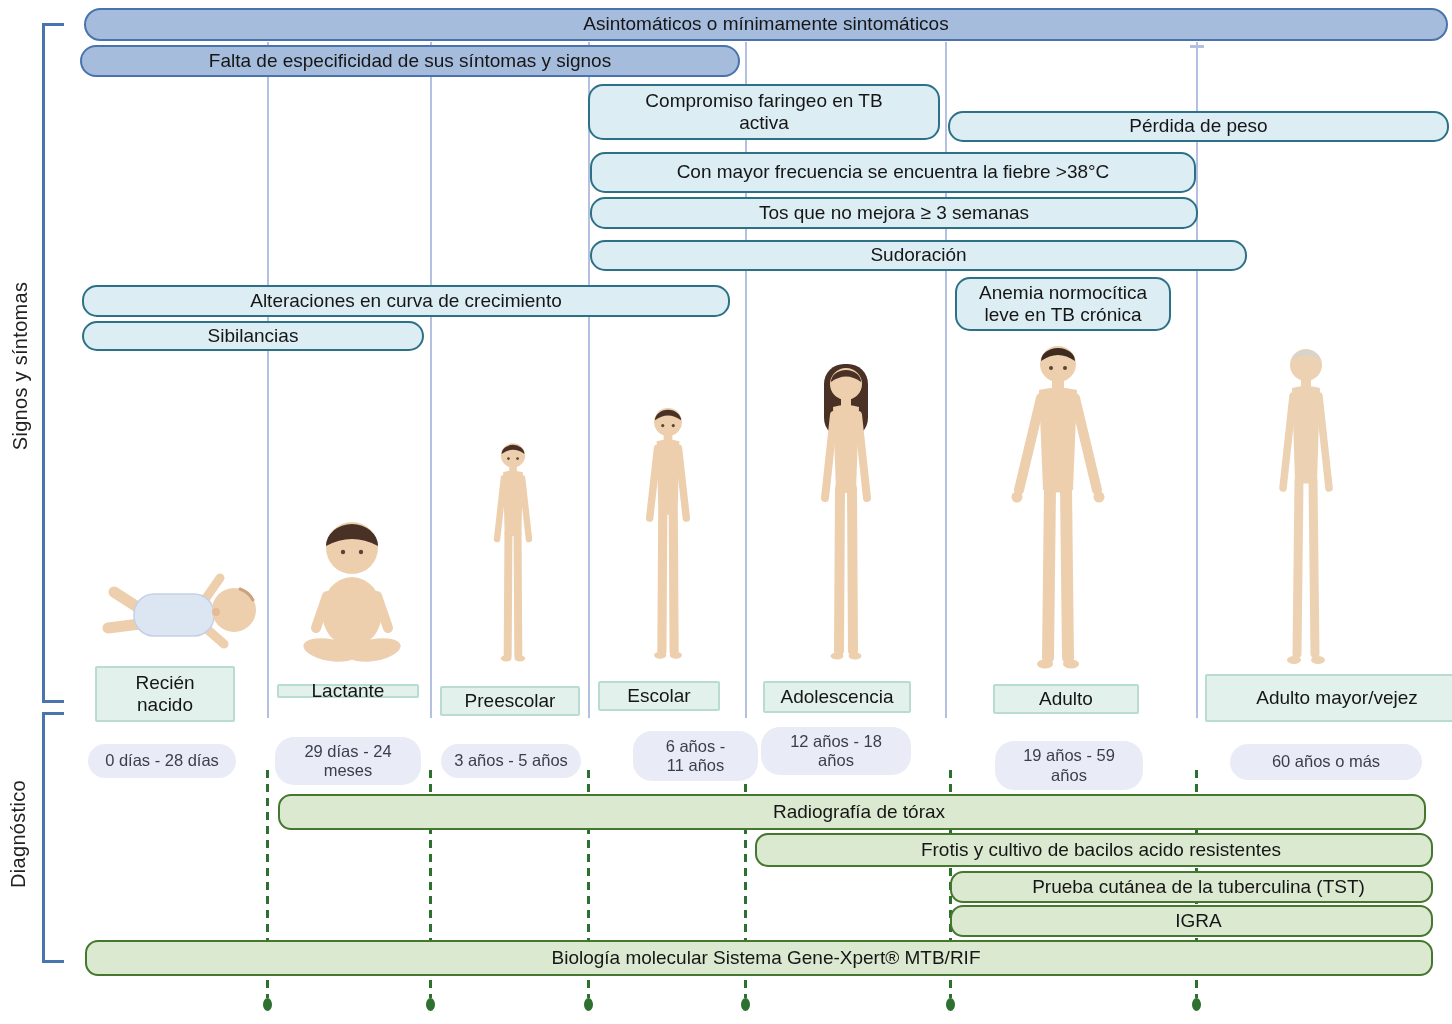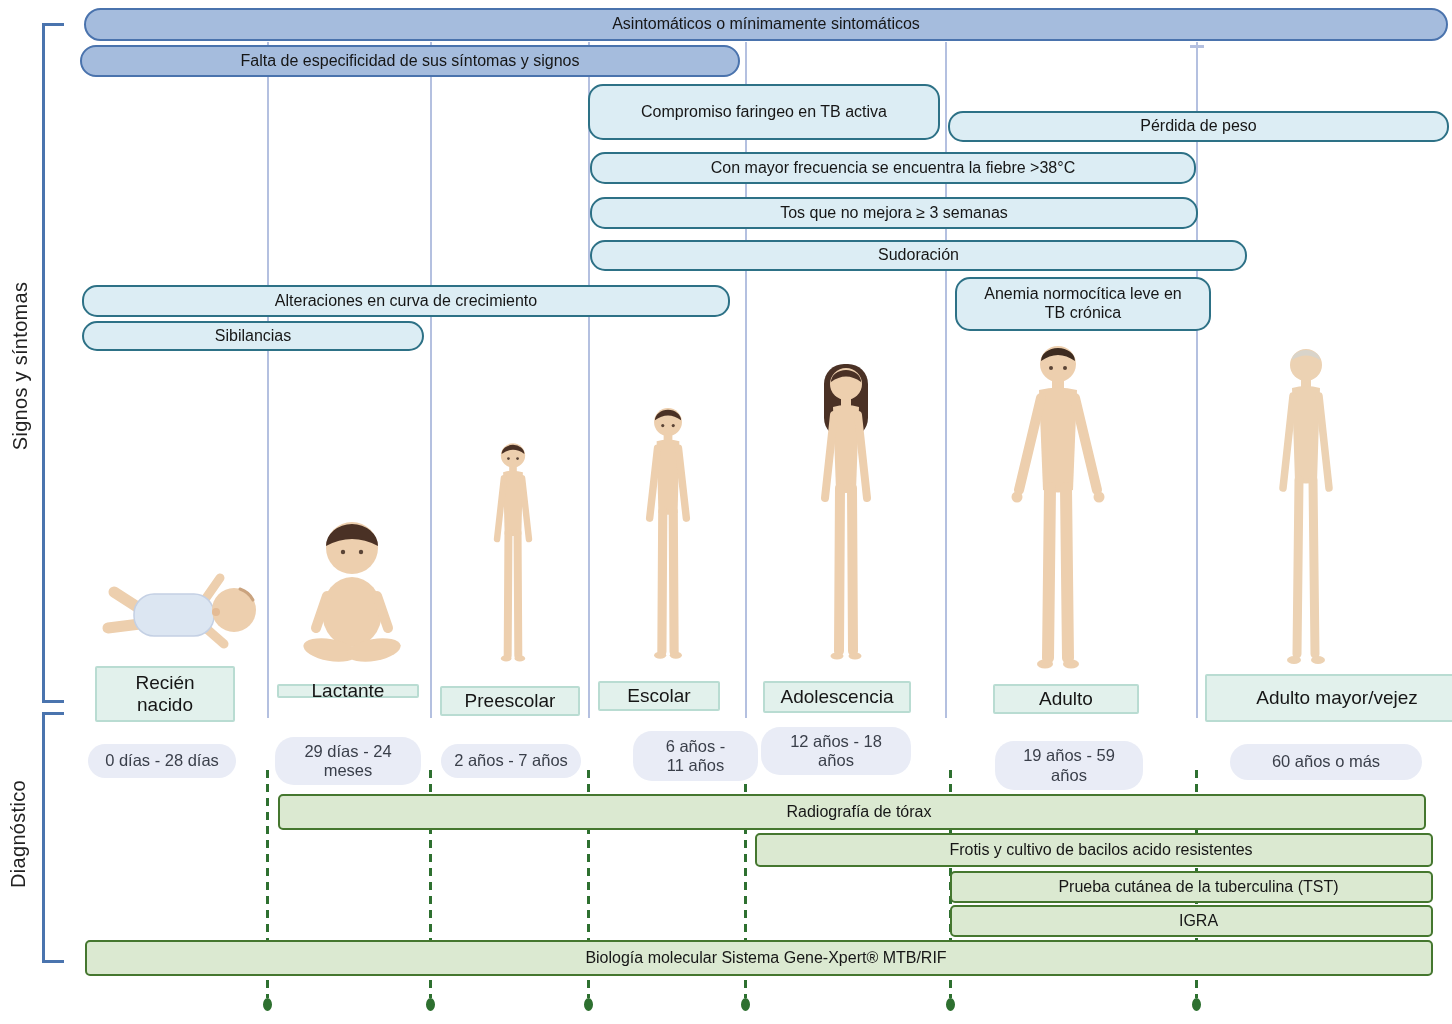--- a/index.html
+++ b/index.html
@@ -11,26 +11,26 @@
     --accent-line:#b4c0e0; --dash-green:#2e7030; --bracket-blue:#4a74ae;
   }
   html,body{margin:0;padding:0;}
   body{
     width:1452px;height:1024px;position:relative;overflow:hidden;
     background:#ffffff;color:#161616;
     font-family:"Liberation Sans", sans-serif;
   }
   .box{
     position:absolute;display:flex;align-items:center;justify-content:center;
-    text-align:center;box-sizing:border-box;font-size:16px;line-height:1.18;
+    text-align:center;box-sizing:border-box;font-size:19px;line-height:1.18;
     padding:0 10px;z-index:3;
   }
   .banner{background:var(--banner-fill);border:2.5px solid var(--banner-border);border-radius:17px;}
   .sym{background:var(--symptom-fill);border:2.5px solid var(--symptom-border);border-radius:15px;}
-  .diag{background:var(--diagnostic-fill);border:2.5px solid var(--diagnostic-border);border-radius:5px;padding-left:24px;}
+  .diag{background:var(--diagnostic-fill);border:2.5px solid var(--diagnostic-border);border-radius:13px;padding-left:24px;}
   .stage{background:var(--stage-fill);border:2px solid var(--stage-border);border-radius:2px;font-size:19px;}
   .range{background:var(--range-fill);border-radius:19px;font-size:16.5px;color:#3a3f4a;}
   .colline{position:absolute;width:2px;top:42px;height:676px;background:var(--accent-line);z-index:1;}
   .linecap{position:absolute;height:3px;width:14px;background:var(--accent-line);z-index:1;}
   .dashline{
     position:absolute;width:3px;top:770px;height:228px;z-index:1;
     background:repeating-linear-gradient(to bottom, var(--dash-green) 0 8px, transparent 8px 14px);
   }
   .enddot{position:absolute;width:9px;height:13px;border-radius:50%;background:var(--dash-green);top:998px;z-index:2;}
   .bracket-v{position:absolute;width:2.5px;background:var(--bracket-blue);z-index:1;}
@@ -73,26 +73,26 @@
 <div class="bracket-v" style="left:42px;top:712px;height:250px"></div>
 <div class="bracket-t" style="left:42px;top:712px"></div>
 <div class="bracket-t" style="left:42px;top:960px"></div>
 <div class="side-label" style="left:18px;top:834px">Diagnóstico</div>
 
 <div class="box banner" style="left:84px;top:8px;width:1364px;height:33px">Asintomáticos o mínimamente sintomáticos</div>
 <div class="box banner" style="left:80px;top:45px;width:660px;height:32px">Falta de especificidad de sus síntomas y signos</div>
 
 <div class="box sym" style="left:588px;top:84px;width:352px;height:56px;padding:0 50px">Compromiso faringeo en TB activa</div>
 <div class="box sym" style="left:948px;top:111px;width:501px;height:31px">Pérdida de peso</div>
-<div class="box sym" style="left:590px;top:152px;width:606px;height:32px">Con mayor frecuencia se encuentra la fiebre &gt;38°C</div>
+<div class="box sym" style="left:590px;top:152px;width:606px;height:41px">Con mayor frecuencia se encuentra la fiebre &gt;38°C</div>
 <div class="box sym" style="left:590px;top:197px;width:608px;height:32px">Tos que no mejora ≥ 3 semanas</div>
 <div class="box sym" style="left:590px;top:240px;width:657px;height:31px">Sudoración</div>
 <div class="box sym" style="left:82px;top:285px;width:648px;height:32px">Alteraciones en curva de crecimiento</div>
 <div class="box sym" style="left:82px;top:321px;width:342px;height:30px">Sibilancias</div>
-<div class="box sym" style="left:955px;top:277px;width:256px;height:54px;padding:4px 18px">Anemia normocítica leve en TB crónica</div>
+<div class="box sym" style="left:955px;top:277px;width:216px;height:54px;padding:4px 18px">Anemia normocítica leve en TB crónica</div>
 
 <svg class="fig" style="left:90px;top:566px" width="172" height="92" viewBox="0 0 172 92">
   <g fill="none" stroke="#edcfae" stroke-linecap="round">
     <line x1="52" y1="44" x2="24" y2="26" stroke-width="11"></line>
     <line x1="50" y1="58" x2="18" y2="62" stroke-width="11"></line>
     <line x1="116" y1="32" x2="130" y2="12" stroke-width="9"></line>
     <line x1="118" y1="64" x2="134" y2="78" stroke-width="9"></line>
   </g>
   <rect x="44" y="28" width="80" height="42" rx="20" fill="#dce6f2" stroke="#c4d0e4" stroke-width="1.5"></rect>
   <circle cx="144" cy="44" r="22" fill="#edcfae"></circle>
@@ -201,21 +201,21 @@
 <div class="box stage" style="left:95px;top:666px;width:140px;height:56px;padding:0 20px">Recién nacido</div>
 <div class="box stage" style="left:277px;top:684px;width:142px;height:14px">Lactante</div>
 <div class="box stage" style="left:440px;top:686px;width:140px;height:30px">Preescolar</div>
 <div class="box stage" style="left:598px;top:681px;width:122px;height:30px">Escolar</div>
 <div class="box stage" style="left:763px;top:681px;width:148px;height:32px">Adolescencia</div>
 <div class="box stage" style="left:993px;top:684px;width:146px;height:30px">Adulto</div>
 <div class="box stage" style="left:1205px;top:674px;width:264px;height:48px">Adulto mayor/vejez</div>
 
 <div class="box range" style="left:88px;top:744px;width:148px;height:34px">0 días - 28 días</div>
 <div class="box range" style="left:275px;top:737px;width:146px;height:48px;padding:0 26px">29 días - 24 meses</div>
-<div class="box range" style="left:441px;top:744px;width:140px;height:34px">2 años - 7 años</div>
+<div class="box range" style="left:441px;top:744px;width:140px;height:34px">3 años - 5 años</div>
 <div class="box range" style="left:633px;top:731px;width:125px;height:50px;padding:0 22px">6 años - 11 años</div>
 <div class="box range" style="left:761px;top:727px;width:150px;height:48px;padding:0 28px">12 años - 18 años</div>
 <div class="box range" style="left:995px;top:741px;width:148px;height:49px;padding:0 28px">19 años - 59 años</div>
 <div class="box range" style="left:1230px;top:744px;width:192px;height:36px">60 años o más</div>
 
 <div class="box diag" style="left:278px;top:794px;width:1148px;height:36px">Radiografía de tórax</div>
 <div class="box diag" style="left:755px;top:833px;width:678px;height:34px">Frotis y cultivo de bacilos acido resistentes</div>
 <div class="box diag" style="left:950px;top:871px;width:483px;height:32px">Prueba cutánea de la tuberculina (TST)</div>
 <div class="box diag" style="left:950px;top:905px;width:483px;height:32px">IGRA</div>
 <div class="box diag" style="left:85px;top:940px;width:1348px;height:36px">Biología molecular Sistema Gene-Xpert® MTB/RIF</div>

